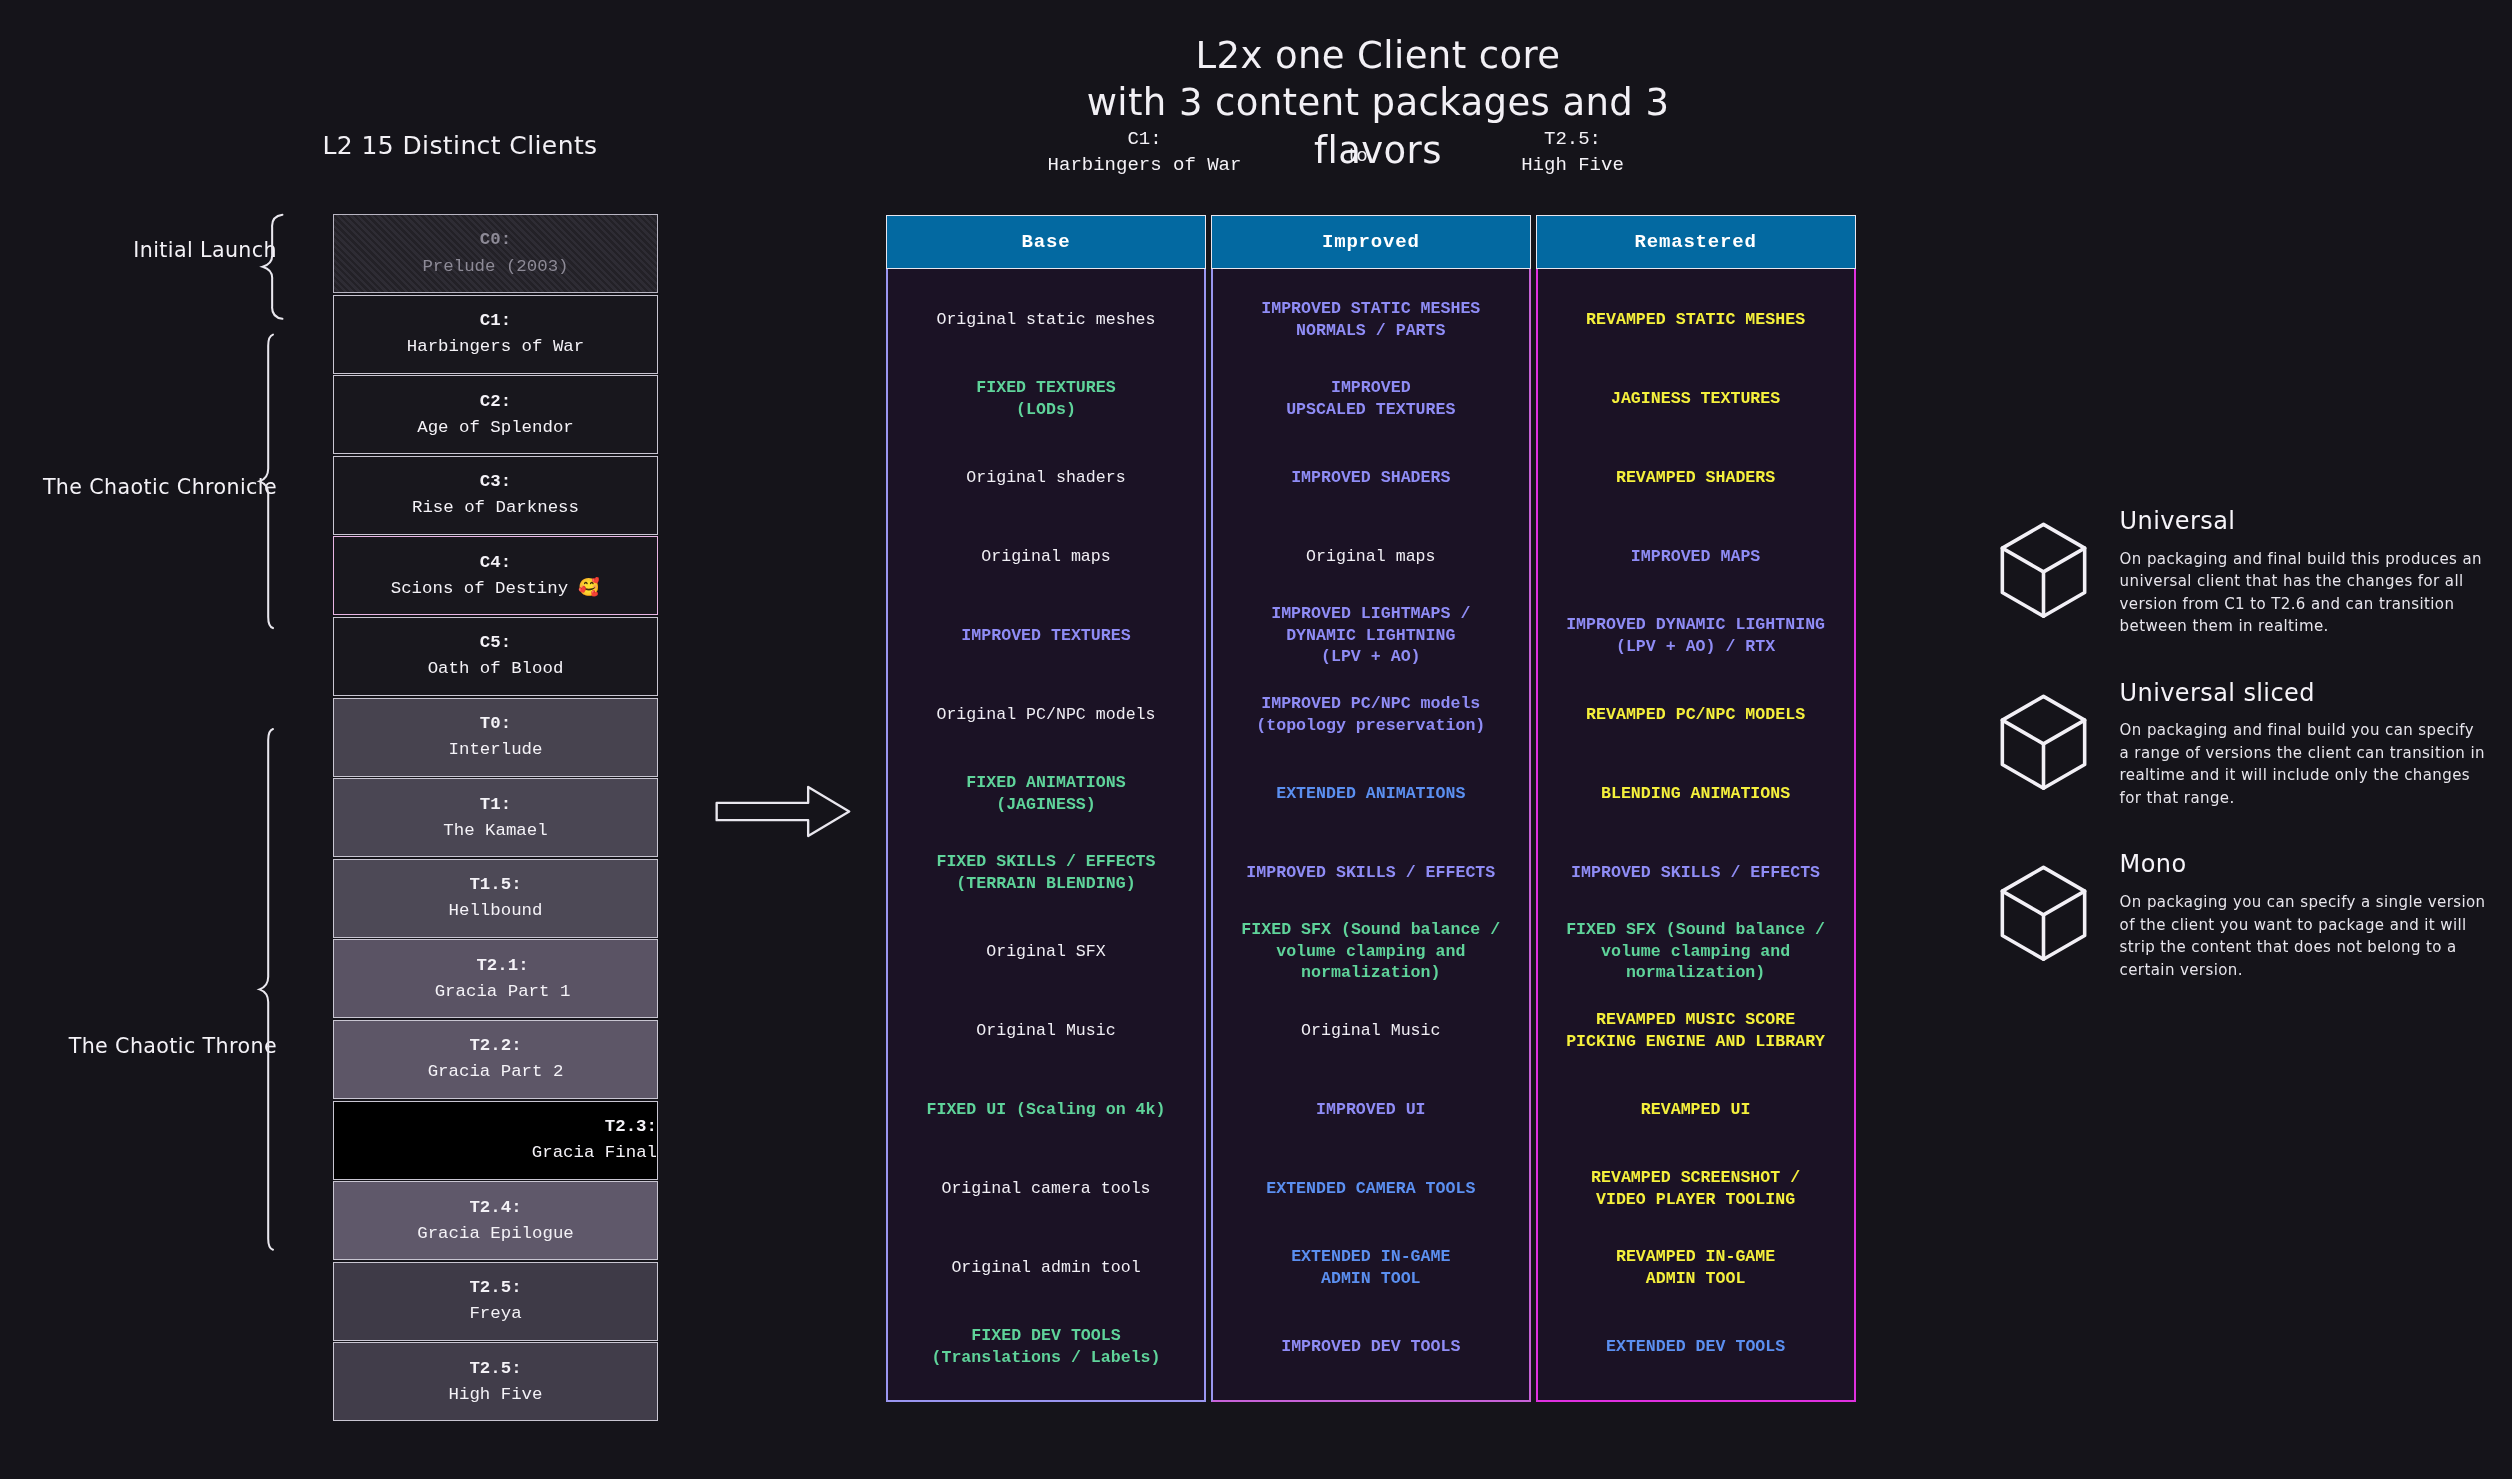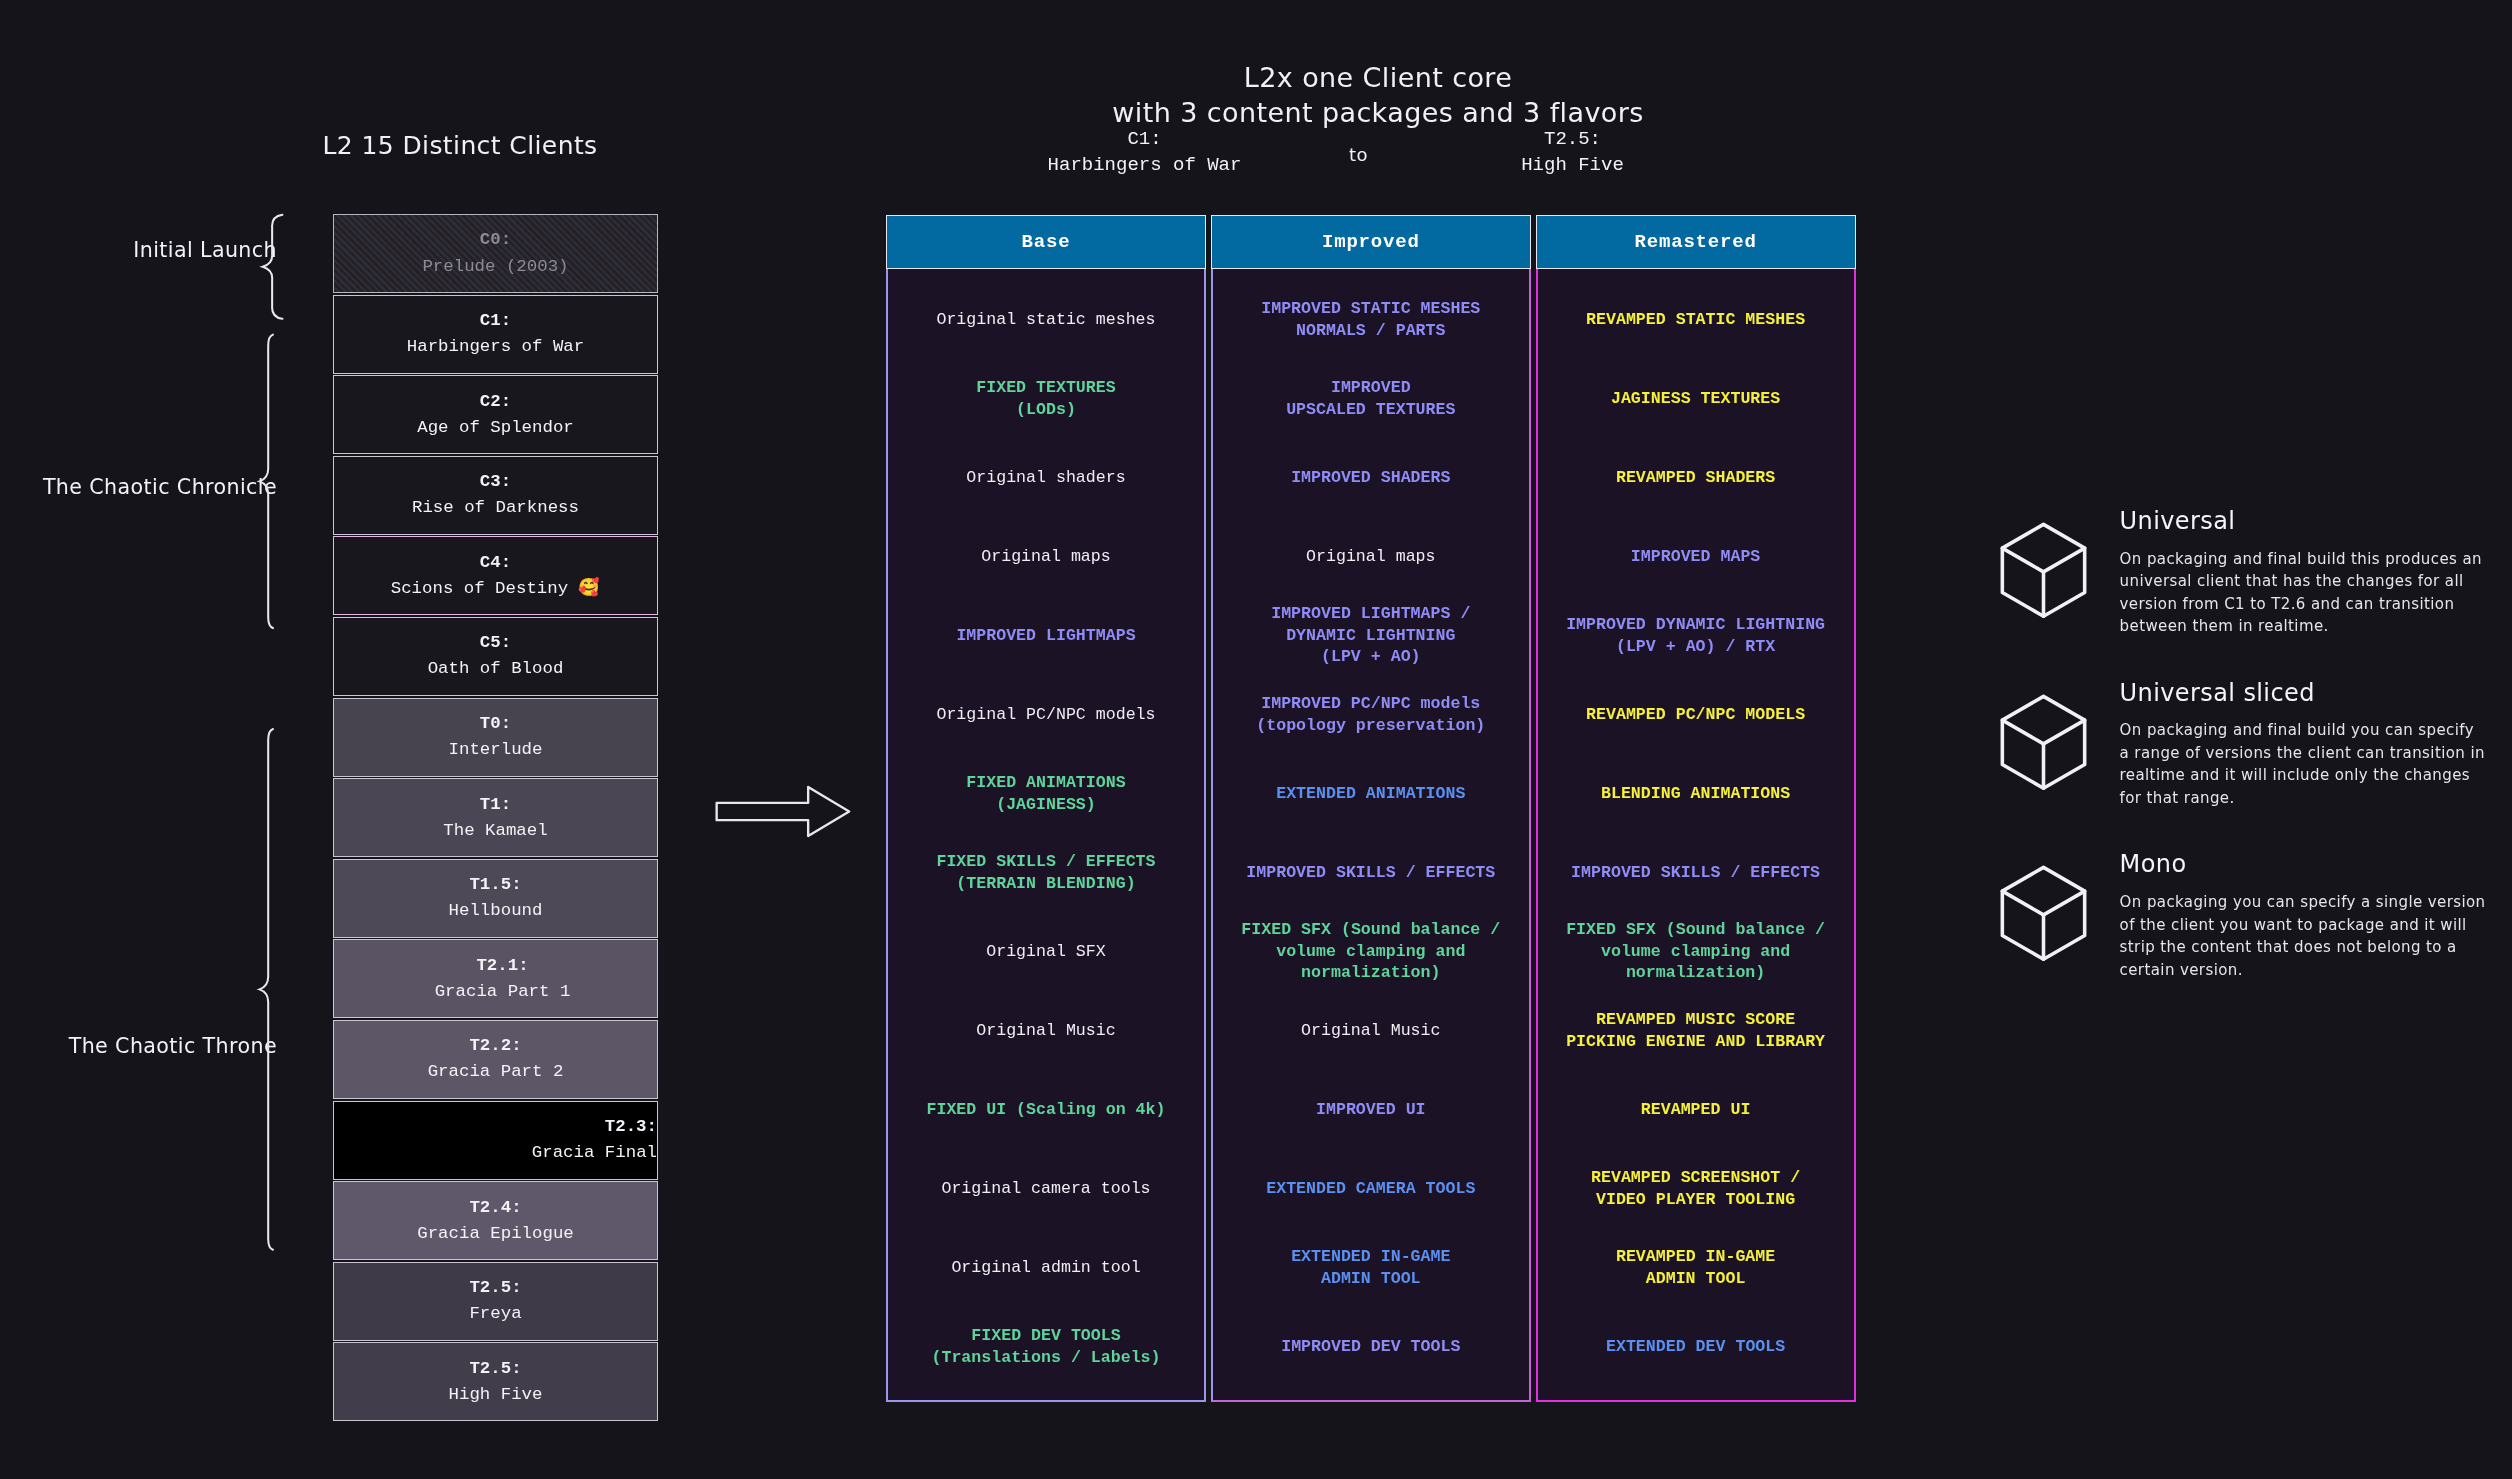--- a/index.html
+++ b/index.html
@@ -9,21 +9,21 @@
     font-family: "Liberation Mono", "DejaVu Sans Mono", monospace;
     overflow: hidden;
   }
   .hand { font-family: "DejaVu Sans", sans-serif; letter-spacing: 0.4px; }
 
   #root { position: relative; width: 2512px; height: 1480px; }
 
   
   #main-title {
     position: absolute; left: 1077px; top: 32px; width: 602px;
-    text-align: center; color: #f2f0f5; font-size: 27px; line-height: 1.28; margin-top: 29px;
+    text-align: center; color: #f2f0f5; font-size: 37px; line-height: 1.28;
   }
   #left-title {
     position: absolute; left: 238px; top: 131px; width: 444px;
     text-align: center; color: #f2f0f5; font-size: 25px;
   }
   .range-lbl {
     position: absolute; text-align: center; color: #f4f2f7;
     font-size: 19px; line-height: 1.35;
   }
   #range-from { left: 1014px; top: 127px; width: 261px; }
@@ -216,21 +216,21 @@
 
   <div id="columns">
       <div class="col col-base">
         <div class="col-head">Base</div>
         <div class="col-body">
           <div class="row tone-orig" style="white-space: pre-line;">Original static meshes</div>
           <div class="row tone-fixed" style="white-space: pre-line;">FIXED TEXTURES
 (LODs)</div>
           <div class="row tone-orig" style="white-space: pre-line;">Original shaders</div>
           <div class="row tone-orig" style="white-space: pre-line;">Original maps</div>
-          <div class="row tone-improved" style="white-space: pre-line;">IMPROVED LIGHTMAPS</div>
+          <div class="row tone-improved" style="white-space: pre-line;">IMPROVED TEXTURES</div>
           <div class="row tone-orig" style="white-space: pre-line;">Original PC/NPC models</div>
           <div class="row tone-fixed" style="white-space: pre-line;">FIXED ANIMATIONS
 (JAGINESS)</div>
           <div class="row tone-fixed" style="white-space: pre-line;">FIXED SKILLS / EFFECTS
 (TERRAIN BLENDING)</div>
           <div class="row tone-orig" style="white-space: pre-line;">Original SFX</div>
           <div class="row tone-orig" style="white-space: pre-line;">Original Music</div>
           <div class="row tone-fixed" style="white-space: pre-line;">FIXED UI (Scaling on 4k)</div>
           <div class="row tone-orig" style="white-space: pre-line;">Original camera tools</div>
           <div class="row tone-orig" style="white-space: pre-line;">Original admin tool</div>

